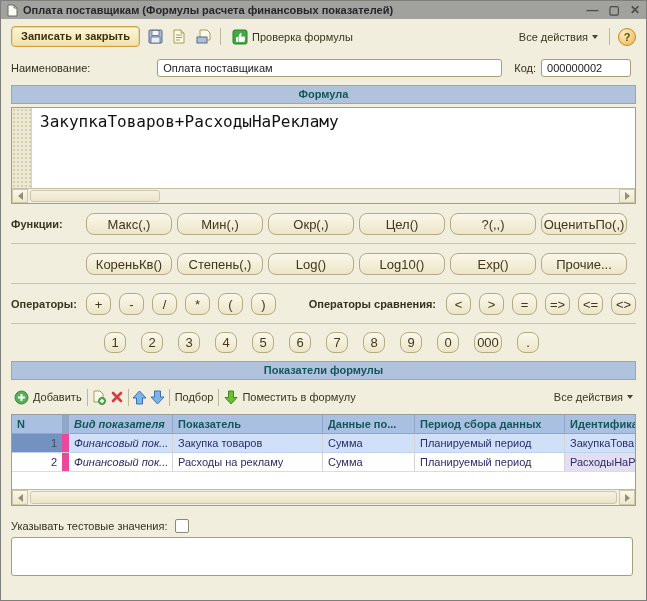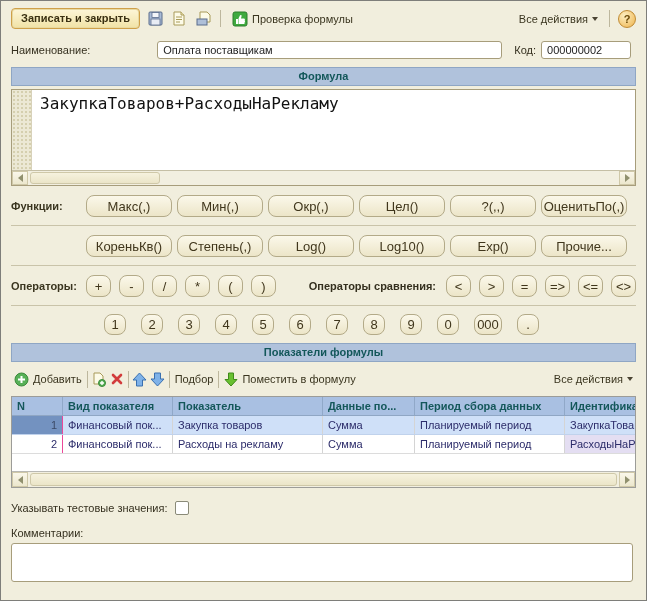--- a/index.html
+++ b/index.html
@@ -81,21 +81,21 @@
 
   
   .grid { margin-top:5px; border:1px solid #9c9c98; background:#fff; }
   .t-header { display:flex; background:#a9c0e2; font-weight:bold; color:#14575a; height:19px;
               align-items:center; border-bottom:1px solid #8fa6c4; }
   .t-row { display:flex; height:19px; align-items:center; background:#fff; color:#2c2c6a;
            border-bottom:1px solid #dcdcdc; cursor:default; }
   .t-row.selected { background:#cfe0f8; border-bottom-color:#c0d2ec; }
   .cell { padding:0 5px; white-space:nowrap; overflow:hidden; height:100%; display:flex; align-items:center; }
   .c0 { width:50px; flex:none; justify-content:flex-end; }
-  .c1 { width:110px; flex:none; border-left:1px solid #ec4899; }
+  .c1 { width:110px; flex:none; border-left:7px solid #ec4899;font-style:italic; }
   .c2 { width:150px; flex:none; border-left:1px solid #d4d4d4; }
   .c3 { width:92px;  flex:none; border-left:1px solid #d4d4d4; }
   .c4 { width:150px; flex:none; border-left:1px solid #d4d4d4; }
   .c5 { flex:1; border-left:1px solid #d4d4d4; }
   .t-header .cell { border-left-color:#90a8c8; color:#14575a; }
   .t-header .c0 { justify-content:flex-start; }
   .n-selected { background:#7392c0; color:#3c4a66; }
   .id-cell-alt { background:#e4def2; }
   .t-filler { height:17px; background:#fff; }
   .t-scroll { height:16px; border-top:1px solid #b8b8b4; background:#f2efe0; display:flex; }
@@ -108,20 +108,34 @@
   .comments-box { margin-top:4px; width:622px; height:39px; border:1px solid #a79d7b; border-radius:3px;
                   background:#fff; resize:none; font:11px "Liberation Sans", sans-serif; padding:3px 5px; }
 
   svg { display:block; }
 </style>
 </head>
 <body>
 
 <div class="window">
 
+  <div class="titlebar">
+    <span>
+      <svg width="11" height="13" viewBox="0 0 11 13">
+        <path d="M1 1 h6 l3 3 v8 h-9 z" fill="#fdfdf6" stroke="#6a6a66"></path>
+        <path d="M7 1 v3 h3" fill="none" stroke="#6a6a66"></path>
+      </svg>
+    </span>
+    <span class="title-text">Оплата поставщикам (Формулы расчета финансовых показателей)</span>
+    <span class="win-controls">
+      <span>—</span>
+      <span>▢</span>
+      <span>✕</span>
+    </span>
+  </div>
 
   <div class="content">
 
     
     <div class="toolbar">
       <button class="btn-primary">Записать и закрыть</button>
       <span class="tool-icon">
         <svg width="15" height="15" viewBox="0 0 15 15">
           <rect x="1" y="1" width="13" height="13" rx="1" fill="#a9bbd6" stroke="#5a6c8c"></rect>
           <rect x="4" y="1.5" width="7" height="5" fill="#f4f6fa" stroke="#5a6c8c" stroke-width="0.8"></rect>
@@ -339,17 +353,16 @@
           </span>
       </div>
     </div>
 
     
     <div class="check-row">
       <span class="label">Указывать тестовые значения:</span>
       <span class="checkbox"></span>
     </div>
 
-    <div class="comments-label label">Комментарии:</div>
     <textarea class="comments-box" style=""></textarea>
 
   </div>
 </div>
 
 </body></html>

